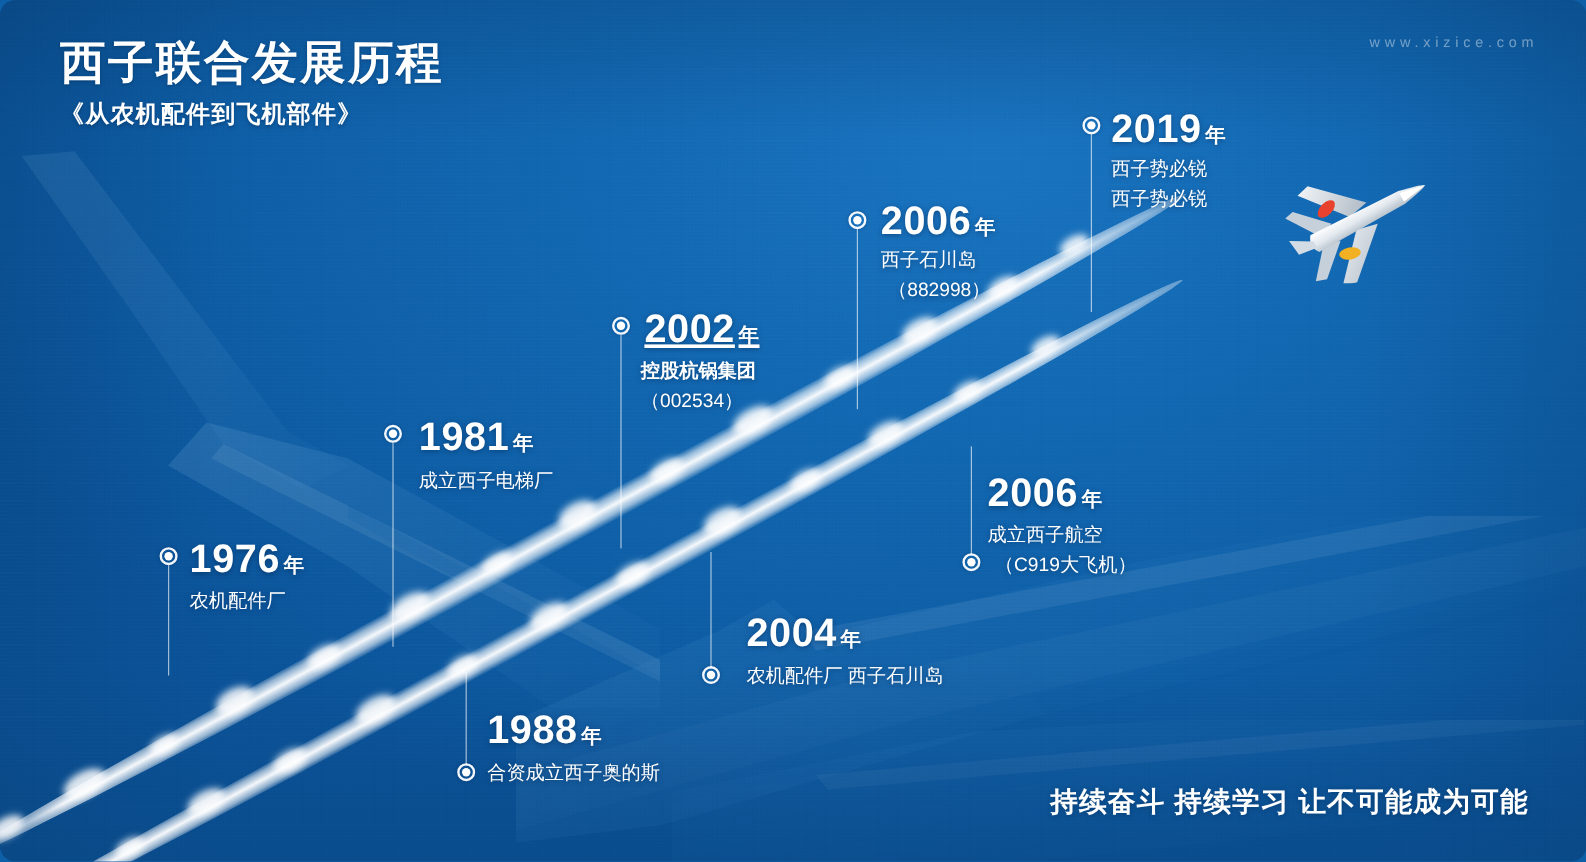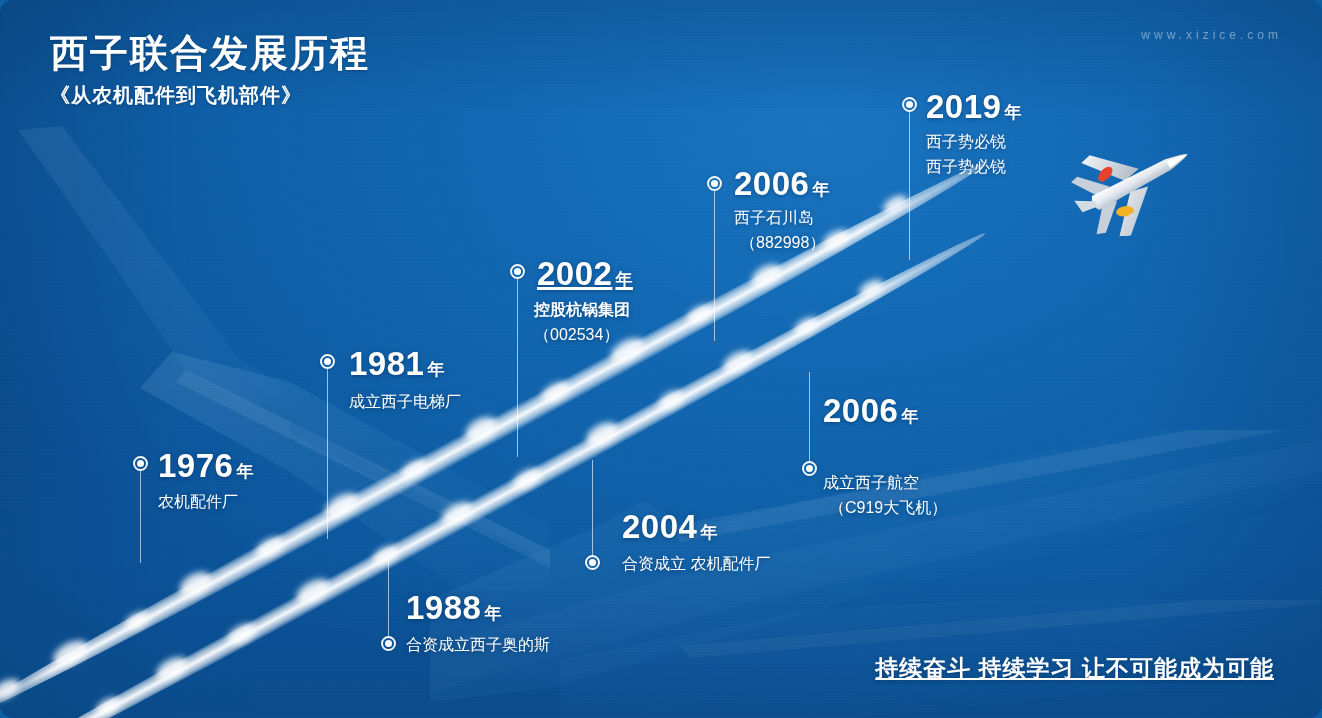--- a/index.html
+++ b/index.html
@@ -117,21 +117,21 @@
   .node .desc.bold { font-weight:bold; }
   .node .desc .sub { display:block; font-weight:normal; }
 
   
   .tagline { position:absolute; right:48px; bottom:34px; text-align:right; }
   .tagline div {
     color:#ffffff; font-weight:bold; white-space:nowrap;
     text-shadow:0 1px 4px rgba(0,35,75,.45);
   }
   .tagline .l1 { font-size:21px; letter-spacing:1px; margin-bottom:16px; }
-  .tagline .l2 { font-size:23px; letter-spacing:1px;text-decoration:underline; }
+  .tagline .l2 { font-size:23px; letter-spacing:1px; }
 </style>
 </head>
 <body>
 
 <div id="stage">
 
   <div class="sky"></div>
 
   <div class="ghost wing-left">
     <svg viewBox="0 0 560 470" width="560" height="470">
@@ -314,21 +314,21 @@
     </span>
   </div>
 
   <div class="node" style="left:0;top:0;">
     <span class="dot" style="left:585px; top:555px;"></span>
     <span class="stem" style="left:592px; top:460px; height:97px;"></span>
     <span class="year" style="left:622px; top:508px;">
       <span>2004</span><span class="suffix">年</span>
     </span>
     <span class="desc" style="left:622px; top:552px;">
-      <span>合资成立  农机配件厂</span>
+      <span>农机配件厂  西子石川岛</span>
     </span>
   </div>
 
   <div class="node" style="left:0;top:0;">
     <span class="dot" style="left:707px; top:176px;"></span>
     <span class="stem" style="left:714px; top:191px; height:150px;"></span>
     <span class="year" style="left:734px; top:165px;">
       <span>2006</span><span class="suffix">年</span>
     </span>
     <span class="desc" style="left:734px; top:206px;">
@@ -336,21 +336,21 @@
       <span class="sub" style="margin-left:6px;">（882998）</span>
     </span>
   </div>
 
   <div class="node" style="left:0;top:0;">
     <span class="dot" style="left:802px; top:461px;"></span>
     <span class="stem" style="left:809px; top:372px; height:91px;"></span>
     <span class="year" style="left:823px; top:392px;">
       <span>2006</span><span class="suffix">年</span>
     </span>
-    <span class="desc" style="left:823px; top:435px;margin-top:36px;">
+    <span class="desc" style="left:823px; top:435px;">
       <span>成立西子航空</span>
       <span class="sub" style="margin-left:6px;">（C919大飞机）</span>
     </span>
   </div>
 
   <div class="node" style="left:0;top:0;">
     <span class="dot" style="left:902px; top:97px;"></span>
     <span class="stem" style="left:909px; top:112px; height:148px;"></span>
     <span class="year" style="left:926px; top:88px;">
       <span>2019</span><span class="suffix">年</span>

